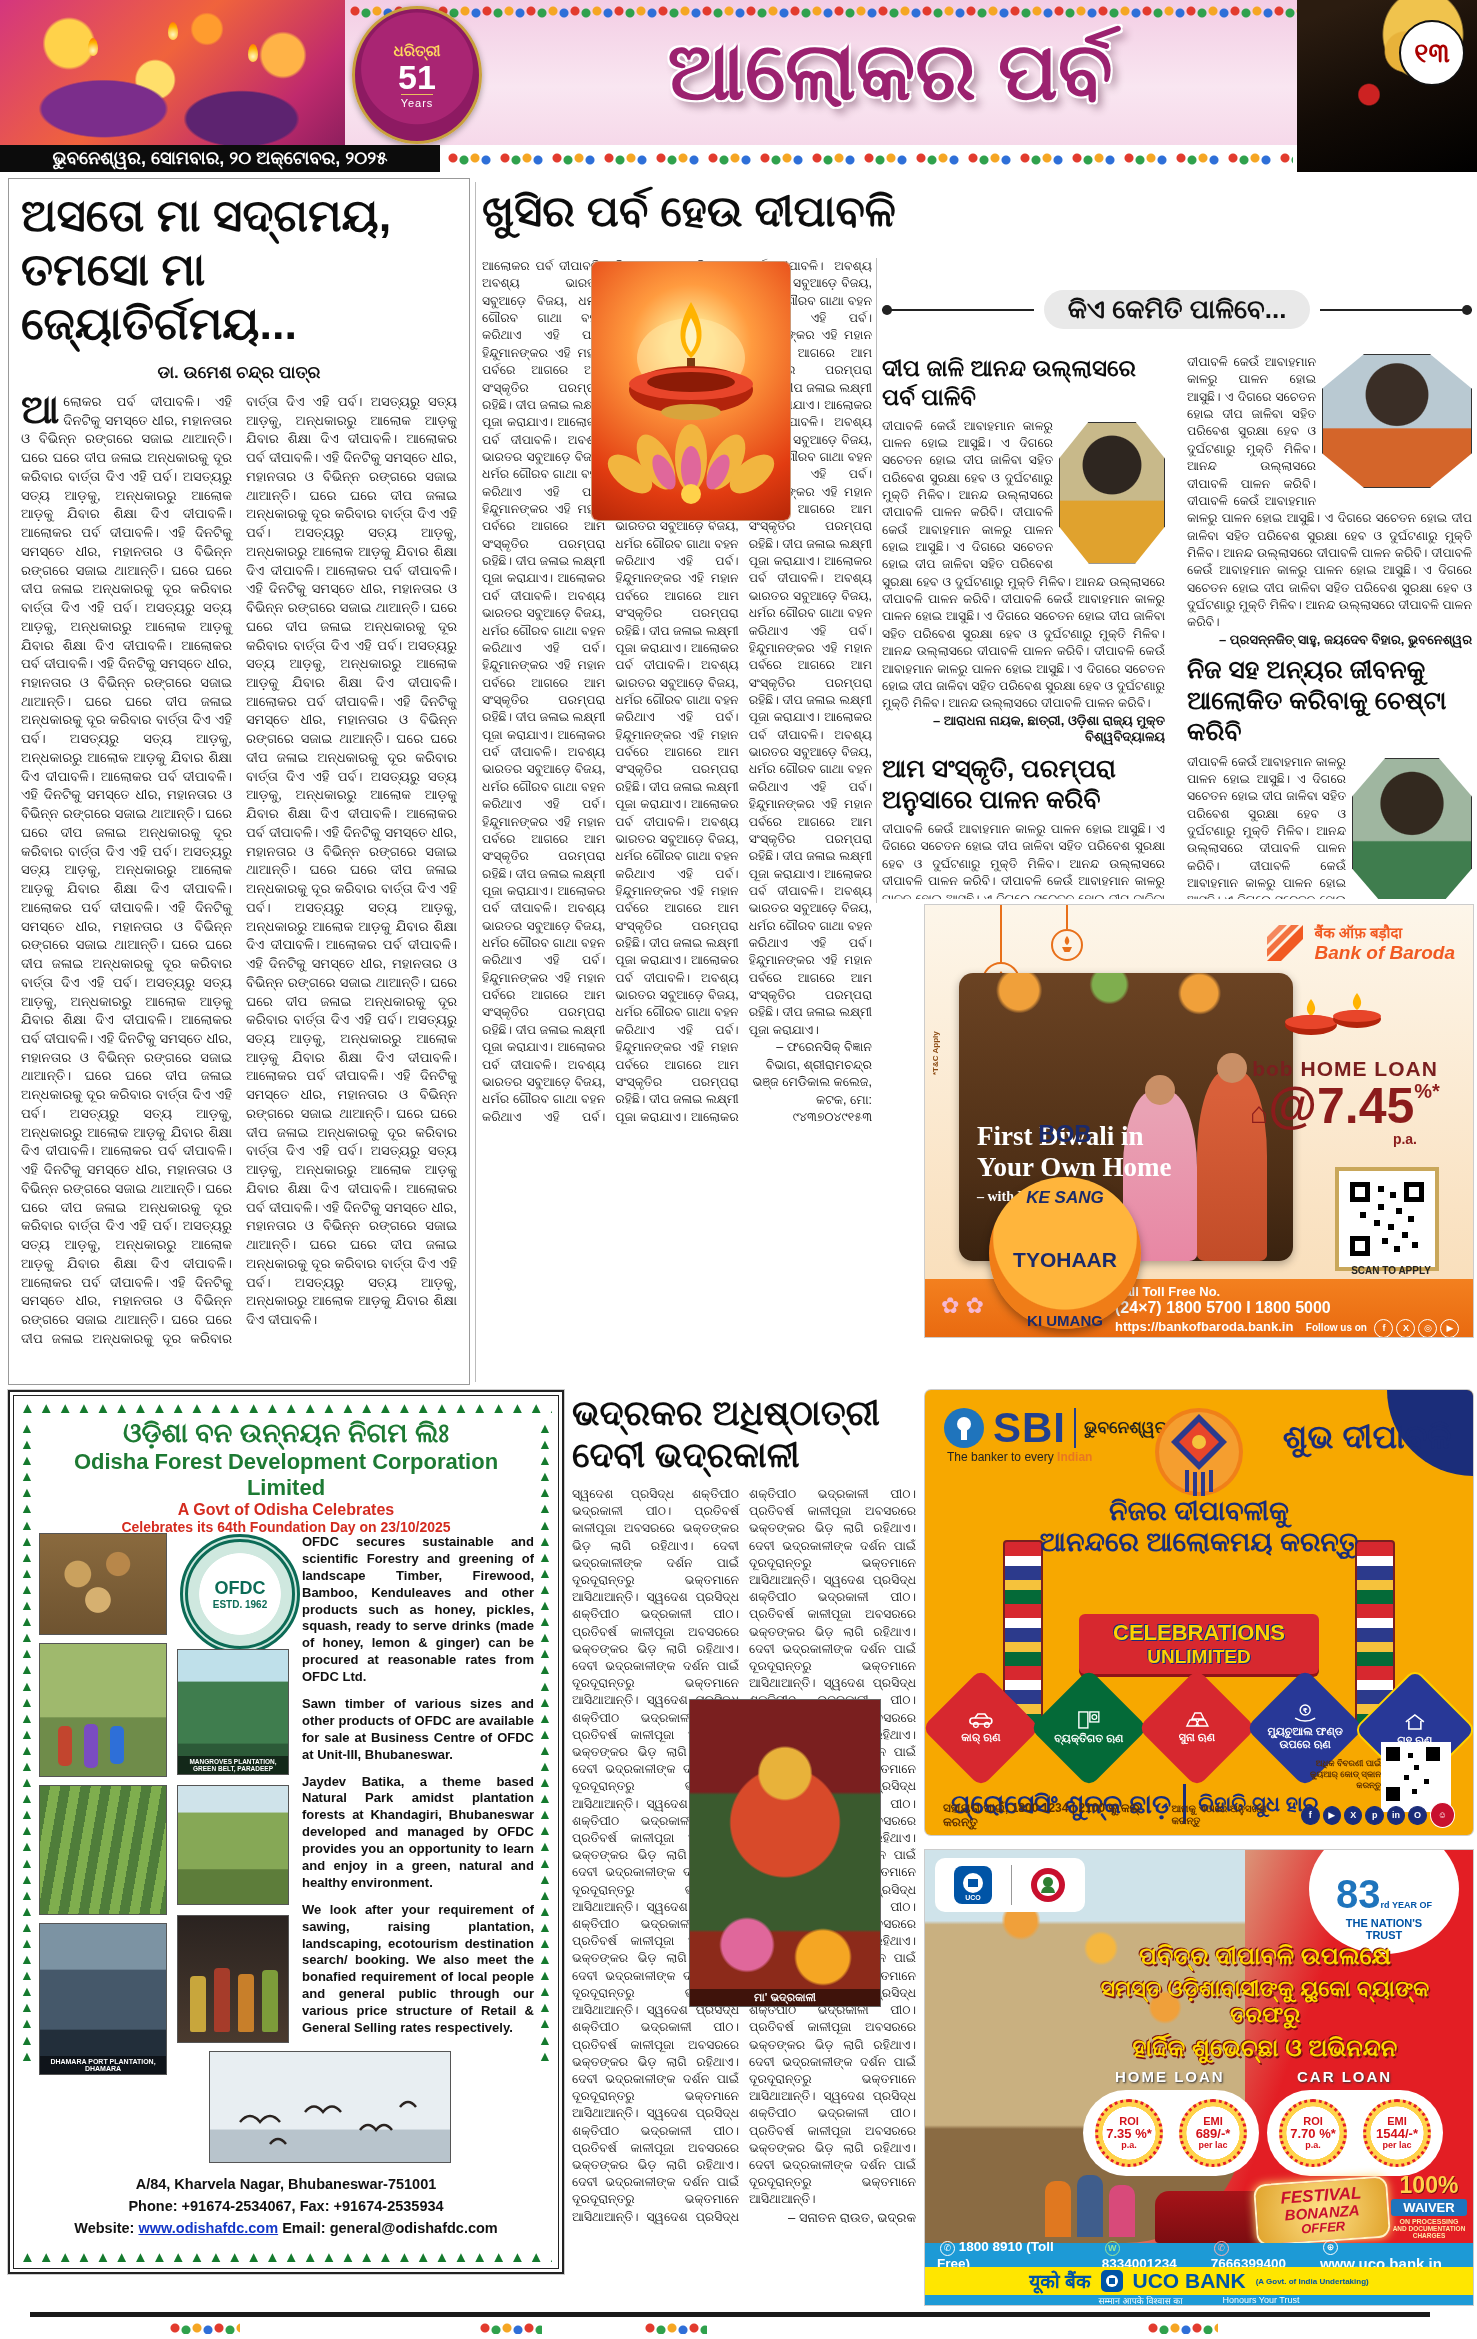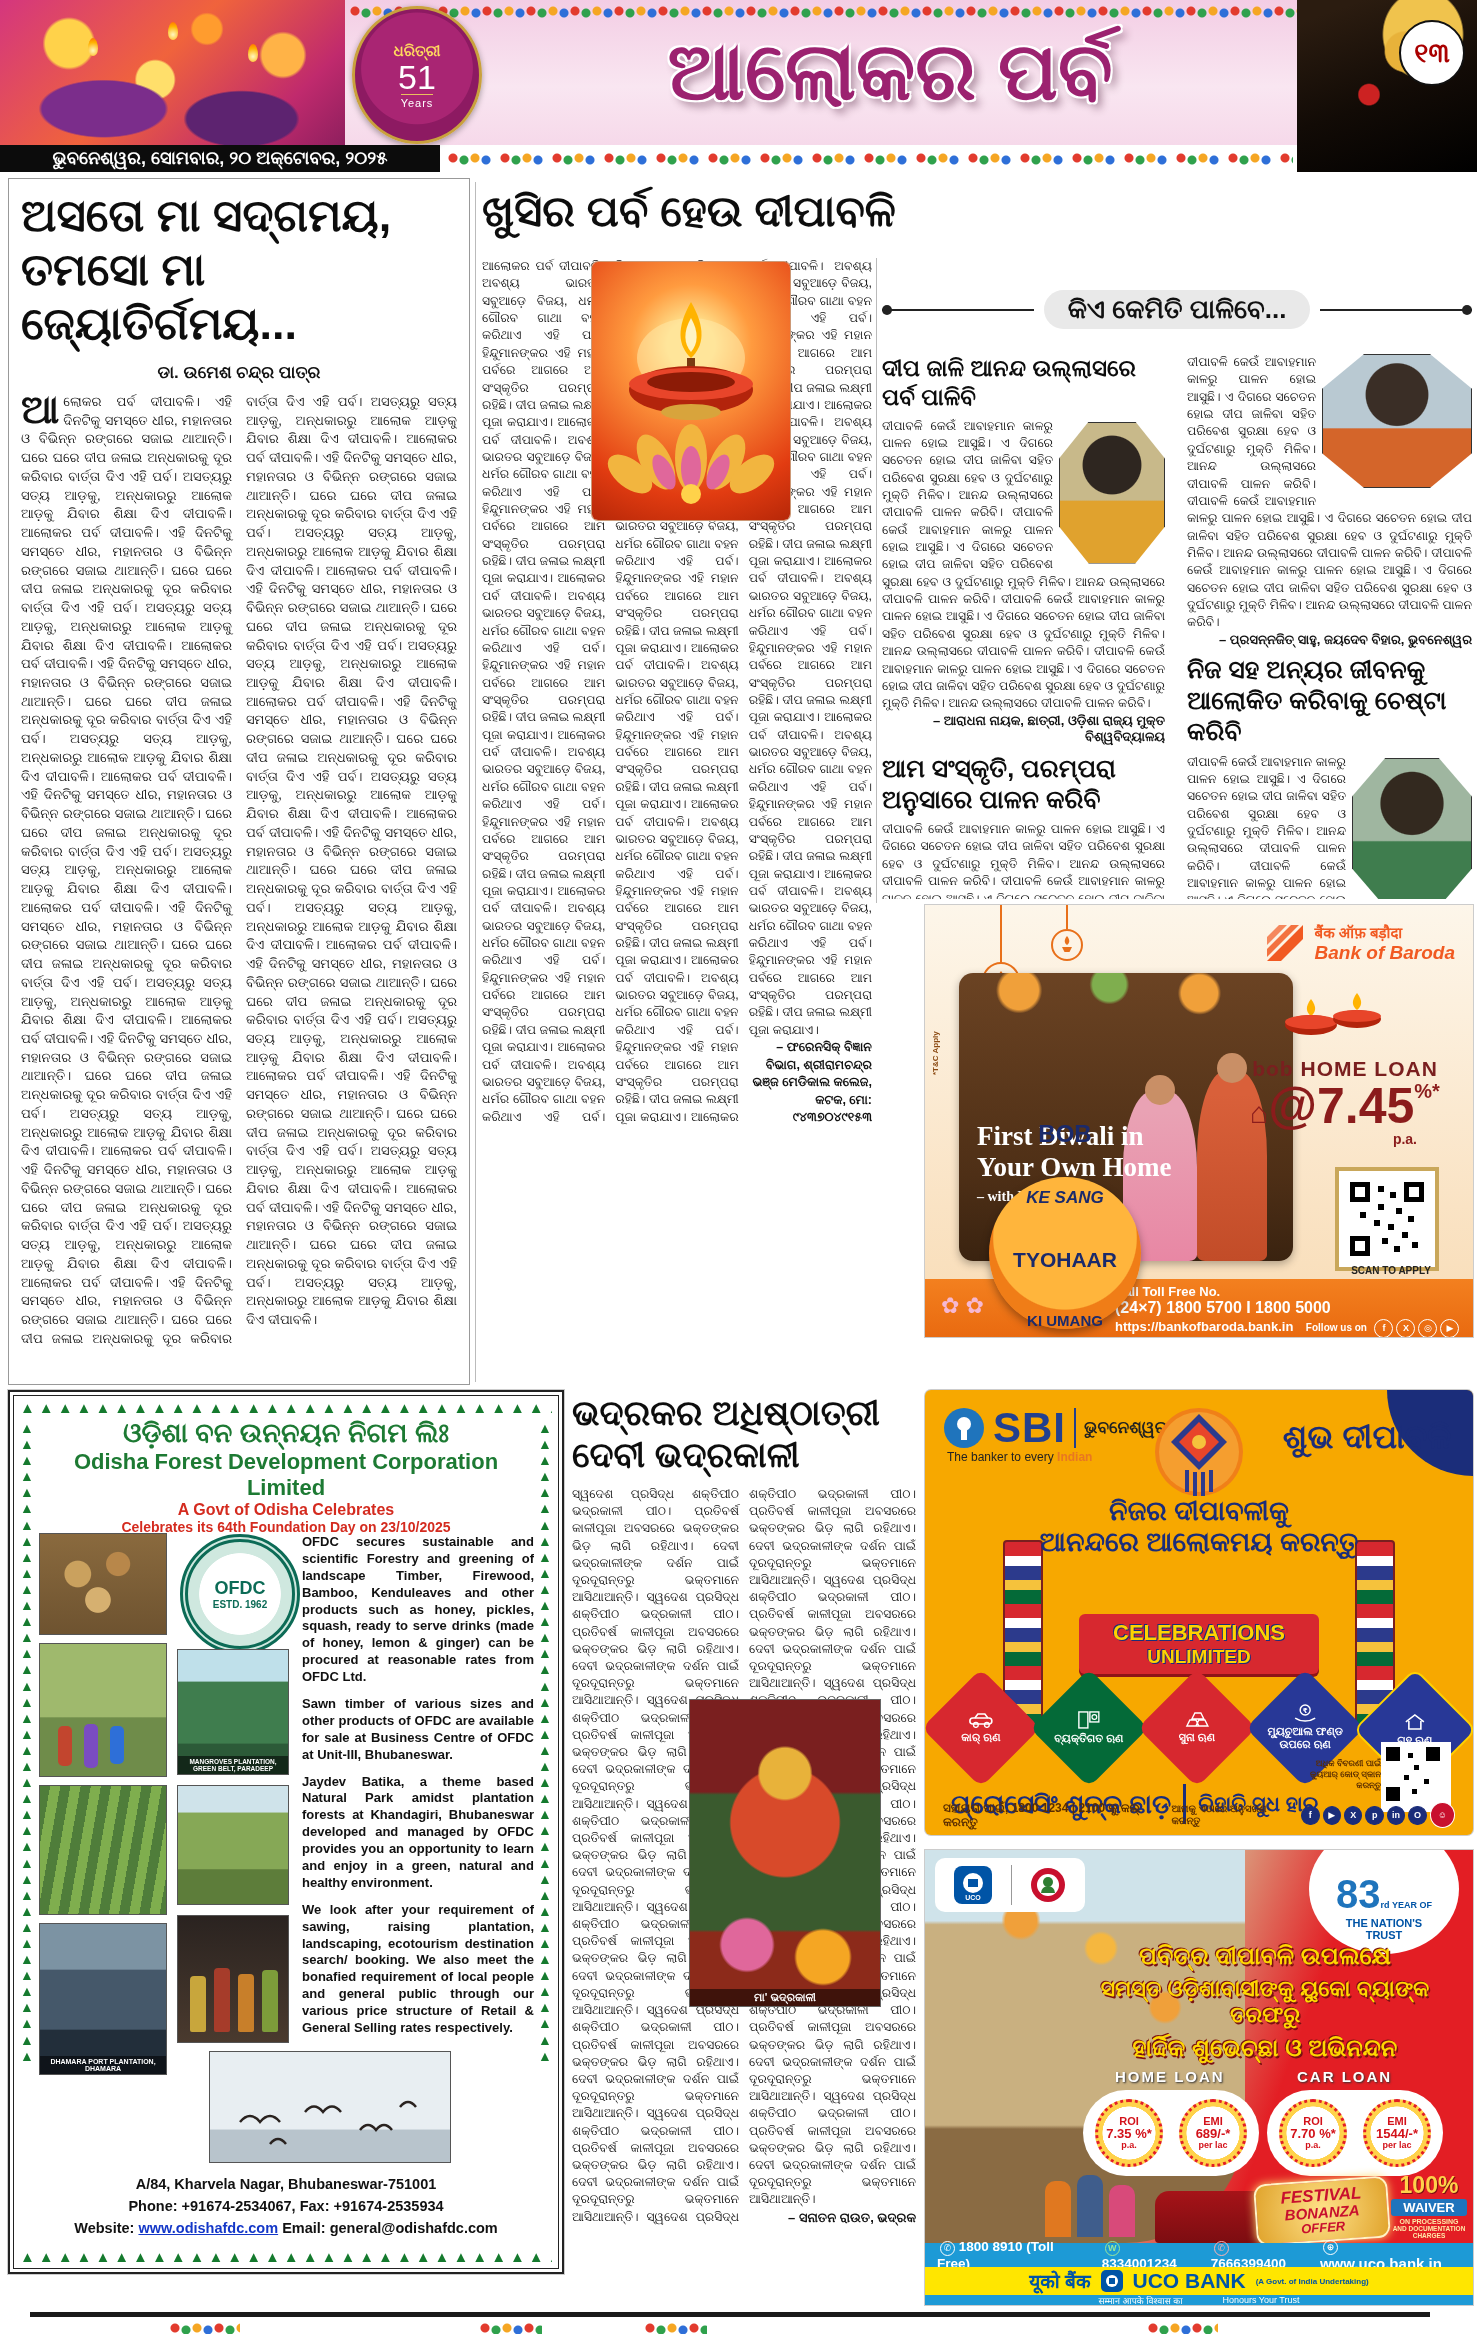--- a/index.html
+++ b/index.html
@@ -24,38 +24,38 @@
        radial-gradient(ellipse at 70% 20%,#f0c34d 0 22%,transparent 23%),
        linear-gradient(160deg,#2b1c10 10%,#120b06 55%,#000);}
   .page-circle{right:12px;top:20px;width:62px;height:62px;border-radius:50%;background:#fff;
      border:2px solid #111;display:flex;align-items:center;justify-content:center;
      font-size:27px;font-weight:bold;color:#a00;}
   .logo-circle{left:352px;top:6px;width:124px;height:132px;border-radius:50%;
      background:radial-gradient(circle at 50% 45%,#a92573 0 58%,#8d1a62 59%);
      display:flex;flex-direction:column;align-items:center;justify-content:center;color:#fff;
      box-shadow:0 2px 6px rgba(0,0,0,.35);border:3px solid #c9a13d;}
   .logo-circle .l1{font-size:15px;color:#ffd95e;font-weight:bold;}
-  .logo-circle .l2{font-size:34px;font-weight:400;line-height:1;}
+  .logo-circle .l2{font-size:34px;font-weight:700;line-height:1;}
   .logo-circle .l3{font-size:11px;letter-spacing:1px;border-top:1px solid #e9c05e;padding-top:2px;}
   .mh-title{left:505px;top:26px;width:770px;text-align:center;font-size:80px;font-weight:900;color:#9c2270;
      text-shadow:2px 2px 0 #fff,-2px -2px 0 #fff,2px -2px 0 #fff,-2px 2px 0 #fff,5px 6px 8px rgba(60,10,40,.45);}
   .garland{height:16px;background-image:
      radial-gradient(circle at 5px 8px,#e23b2e 4px,transparent 5px),
      radial-gradient(circle at 16px 10px,#2fa14c 4px,transparent 5px),
      radial-gradient(circle at 27px 8px,#f5a623 4px,transparent 5px),
      radial-gradient(circle at 38px 10px,#2e6fd8 4px,transparent 5px);
      background-size:44px 16px;background-repeat:repeat-x;}
   .date-strip{left:0;top:145px;width:440px;height:27px;background:#0c0c0c;color:#fff;
      display:flex;align-items:center;justify-content:center;font-size:18px;font-weight:bold;}
   
   .rule-v{width:1px;background:#bbb;}
   .headline{font-weight:800;color:#0d0d0d;line-height:1.2;}
   .bodytxt{text-align:justify;overflow:hidden;}
   .dropcap::first-letter{font-size:300%;font-weight:900;float:left;line-height:.85;padding-right:4px;}
-  .sig{font-weight:700;text-align:right;}
+  .sig{font-weight:400;text-align:right;}
   .subhead{font-weight:900;color:#0d0d0d;line-height:1.25;}
   .vox-pill{background:#e9e9e9;border-radius:22px;padding:4px 24px;font-size:26px;font-weight:900;}
   .vox-line{flex:1;height:2px;background:#222;position:relative;}
   .vox-line::before{content:"";position:absolute;top:-4px;width:10px;height:10px;border-radius:50%;background:#222;}
   .vox-line.l::before{left:0;} .vox-line.r::before{right:0;}
   .portrait{clip-path:polygon(28% 0,72% 0,100% 26%,100% 74%,72% 100%,28% 100%,0 74%,0 26%);
      border:1px solid #333;}
   .p-m{background:radial-gradient(circle at 50% 30%,#3a2e26 0 26%,transparent 27%),
        linear-gradient(180deg,#b9c9d2 55%,#d4652a 56%);}
   .p-f1{background:radial-gradient(circle at 50% 30%,#2e2620 0 26%,transparent 27%),

